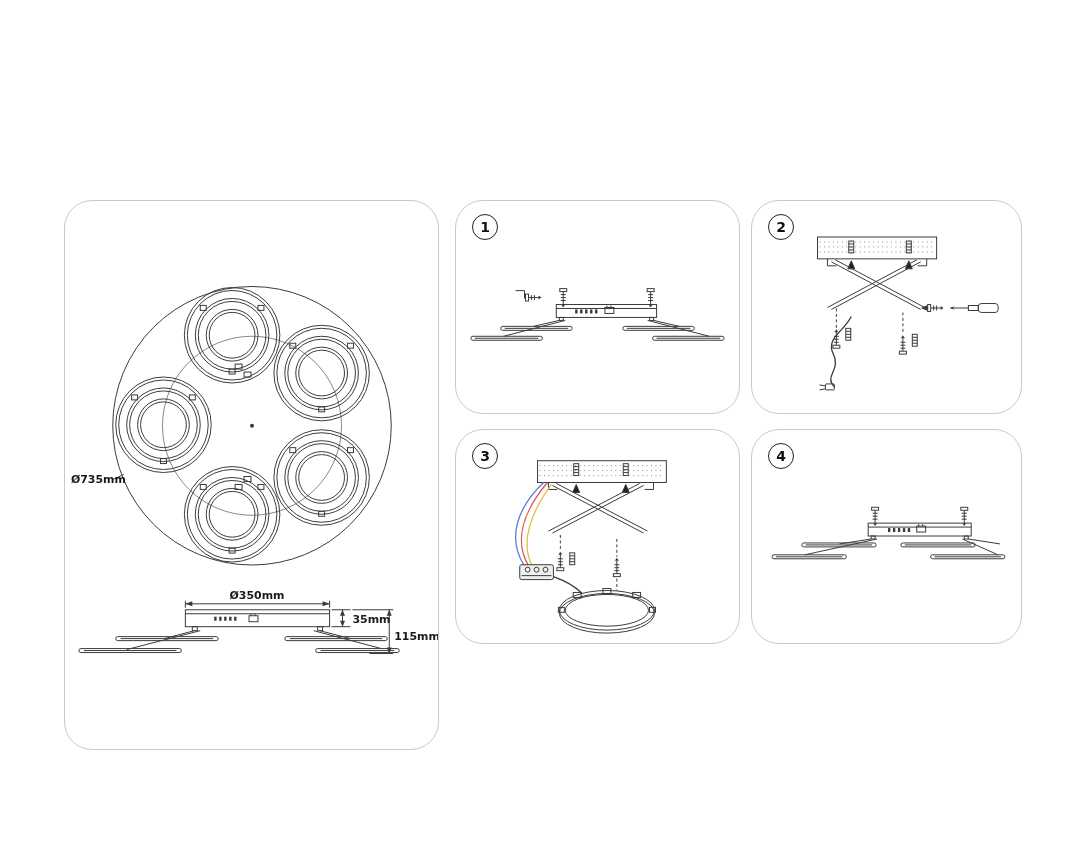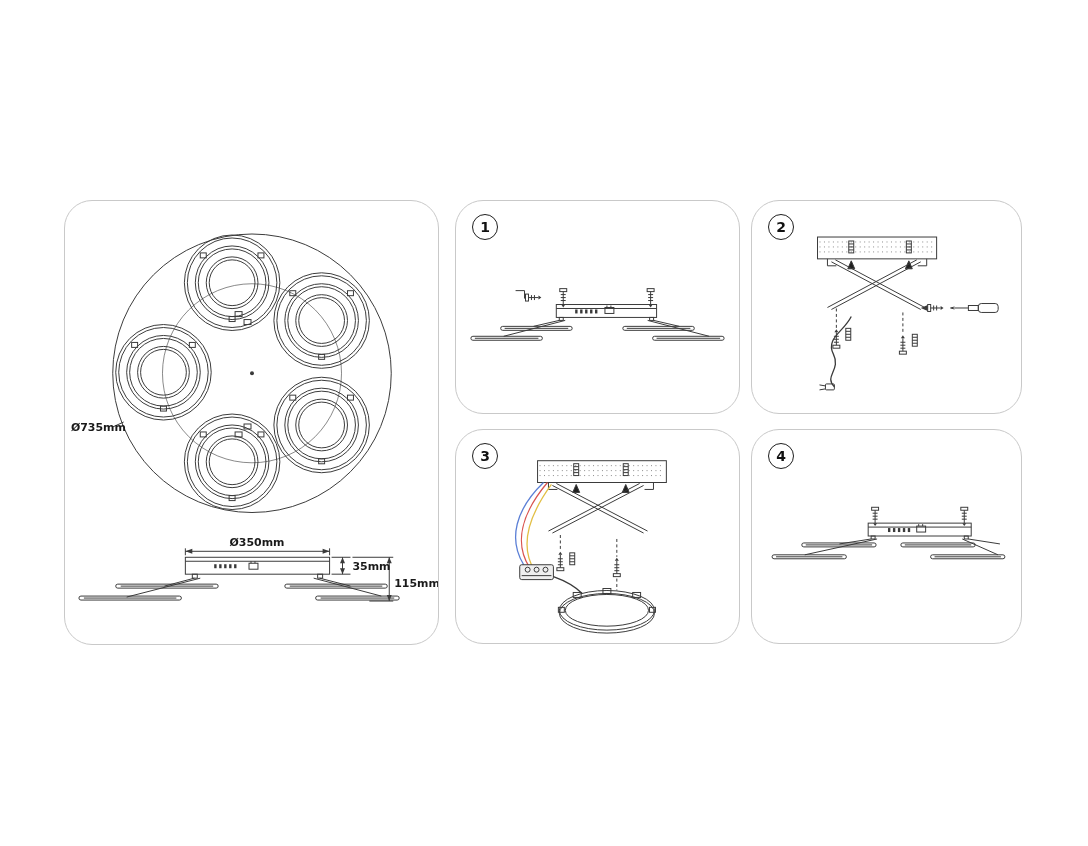--- a/index.html
+++ b/index.html
@@ -54,21 +54,21 @@
       <g id="dowel" stroke="#3a3a3a" fill="none" stroke-width="1">
         <rect x="-2.5" y="0" width="5" height="12"></rect>
         <line x1="-2.5" y1="3" x2="2.5" y2="3"></line>
         <line x1="-2.5" y1="6" x2="2.5" y2="6"></line>
         <line x1="-2.5" y1="9" x2="2.5" y2="9"></line>
       </g>
       <polygon id="uparrow" points="0,0 -3.5,8 3.5,8" fill="#1f1f1f"></polygon>
     </defs>
   </svg>
 
-  <div class="panel" id="p-main" style="left:64px;top:200px;width:375px;height:445px;padding-left:40px;">
+  <div class="panel" id="p-main" style="left:64px;top:200px;width:375px;height:550px;padding-left:40px;">
     <svg class="art" viewBox="0 0 375 445">
 
       <g stroke="#3a3a3a" fill="none" stroke-width="1">
         <circle cx="188" cy="173" r="140"></circle>
         <circle cx="188" cy="173" r="90" stroke-width="0.6"></circle>
         <circle cx="188" cy="173" r="2" fill="#3a3a3a" stroke="none"></circle>
         <use href="#ringset" x="99" y="172"></use>
         <use href="#ringset" x="168" y="82"></use>
         <use href="#ringset" x="258" y="120"></use>
         <use href="#ringset" x="258" y="225"></use>

